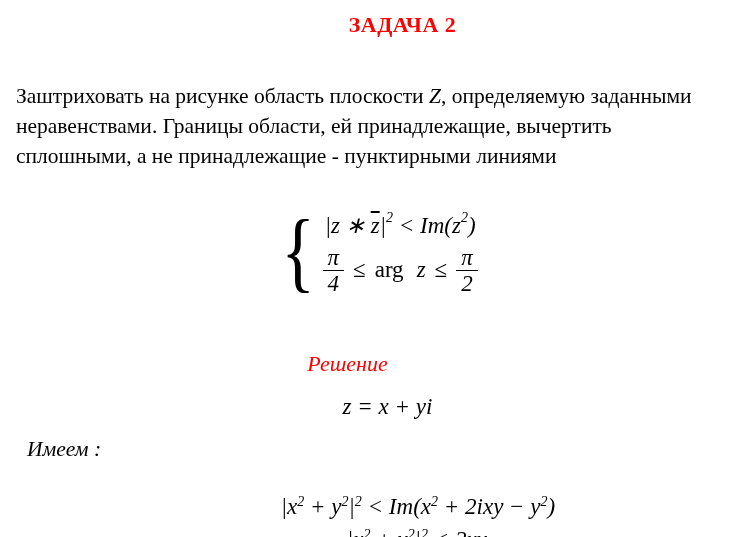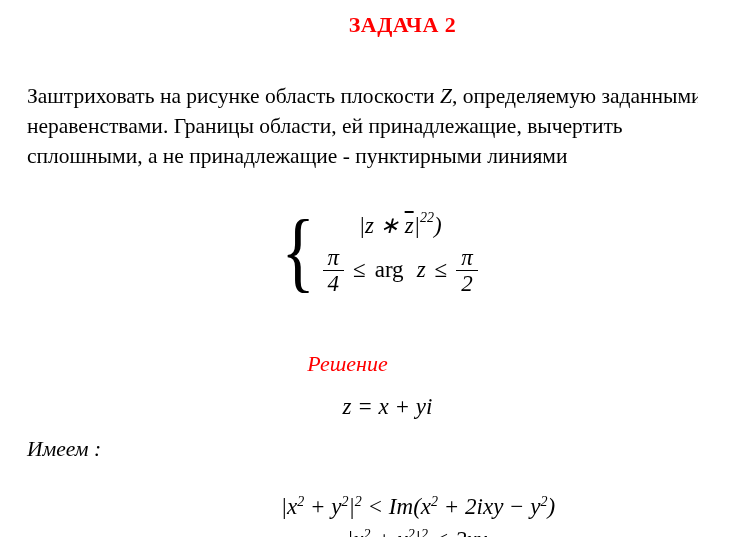--- a/index.html
+++ b/index.html
@@ -20,21 +20,21 @@
     text-align: center;
     transform: translateX(27px);
     font-size: 22px;
     font-weight: bold;
     letter-spacing: 0.5px;
   }
 
   
   .statement {
     position: absolute;
-    top: 81px; left: 27px;
+    top: 81px; left: 16px;
     width: 706px;
     font-size: 21.5px;
     line-height: 30px;
   }
   .statement .plane-z { font-style: italic; }
 
   
   .system {
     position: absolute;
     top: 206px; left: 0; width: 751px;
@@ -111,21 +111,21 @@
 
   <div class="statement">
     <span>Заштриховать на рисунке область плоскости </span><span class="plane-z">Z</span><span>, определяемую заданными неравенствами. Границы области, ей принадлежащие, вычертить сплошными, а не принадлежащие - пунктирными линиями</span>
   </div>
 
   <div class="system">
     <div class="system-inner">
       <span class="brace">{</span>
       <div class="sys-rows">
         <div class="sys-row1 math">
-          <span>|z ∗ </span><span class="bar">z</span><span>|</span><span class="sup">2</span><span class="sup">2</span><span>)</span>
+          <span>|z ∗ </span><span class="bar">z</span><span>|</span><span class="sup">2</span><span> &lt; Im(z</span><span class="sup">2</span><span>)</span>
         </div>
         <div class="sys-row2">
           <span class="frac">
             <span class="num">π</span>
             <span class="den">4</span>
           </span>
           <span class="rel">≤</span>
           <span class="fn-arg">arg</span>
           <span>z</span>
           <span class="rel">≤</span>

